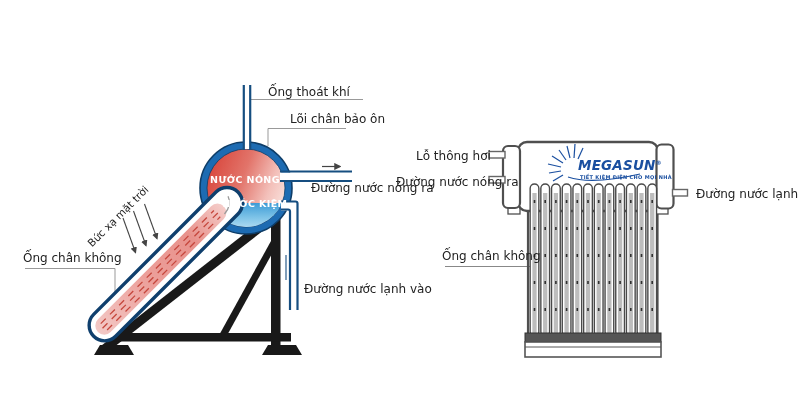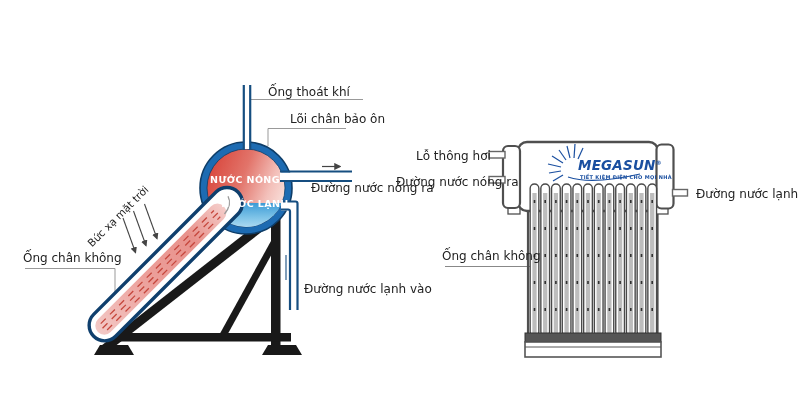--- a/index.html
+++ b/index.html
@@ -163,21 +163,21 @@
   </g>
 </svg>
 
 <div class="lbl" style="left:268px;top:86px;">Ống thoát khí</div>
 <div class="lbl" style="left:290px;top:113px;">Lõi chân bảo ôn</div>
 <div class="lbl" style="left:311px;top:182px;">Đường nước nóng ra</div>
 <div class="lbl" style="left:304px;top:283px;">Đường nước lạnh vào</div>
 <div class="lbl rot" style="left:68px;top:211px;">Bức xạ mặt trời</div>
 <div class="lbl" style="left:23px;top:252px;">Ống chân không</div>
 <div class="tanktext" style="left:210px;top:166px;margin-top:9px;">NƯỚC NÓNG</div>
-<div class="tanktext" style="left:220px;top:199px;">NƯỚC LẠNH</div>
+<div class="tanktext" style="left:220px;top:199px;">NƯỚC KIỆM</div>
 
 <div class="lbl right" style="left:416px;top:150px;width:70px;">Lỗ thông hơi</div>
 <div class="lbl right" style="left:396px;top:176px;width:90px;">Đường nước nóng ra</div>
 <div class="lbl" style="left:696px;top:188px;">Đường nước lạnh vào</div>
 <div class="lbl" style="left:442px;top:250px;">Ống chân không</div>
 
 <div class="brand"><span>MEGASUN</span><sup>®</sup></div>
 <div class="tagline">TIẾT KIỆM ĐIỆN CHO MỌI NHÀ</div>
 
 </div>

